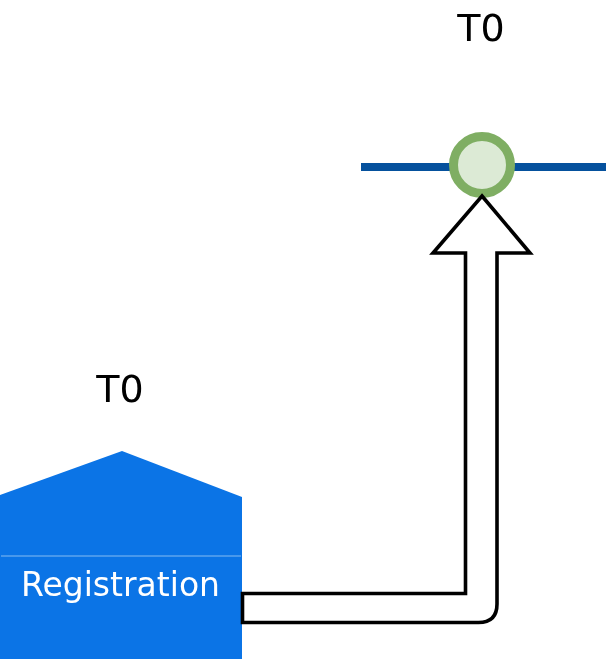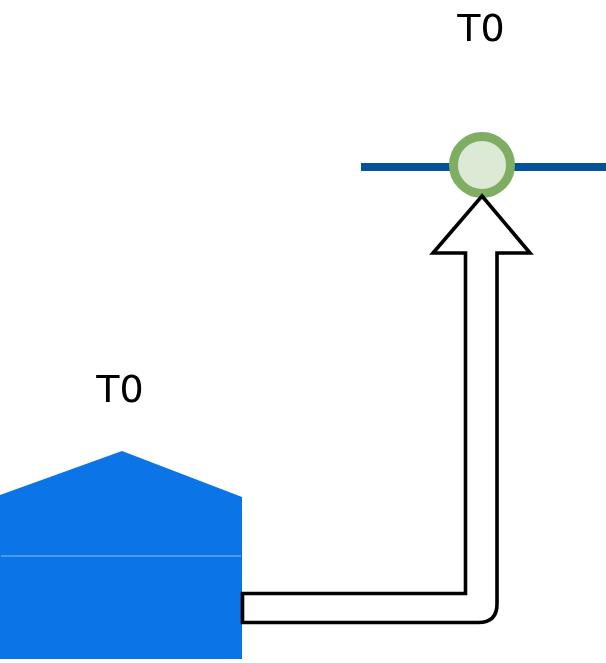--- a/index.html
+++ b/index.html
@@ -71,15 +71,16 @@
              L 465.5,593.5
              L 465.5,253
              L 433,253 Z" stroke-width="3.6" stroke-miterlimit="12" stroke-linejoin="miter" fill="#ffffff" stroke="#000000"></path>
   </svg>
 
   <div class="label t0-top">T0</div>
 
   <div class="label t0-module">T0</div>
 
   <div class="module-name">
+    <div>Registration</div>
   </div>
 
 </div>
 
 </body></html>

